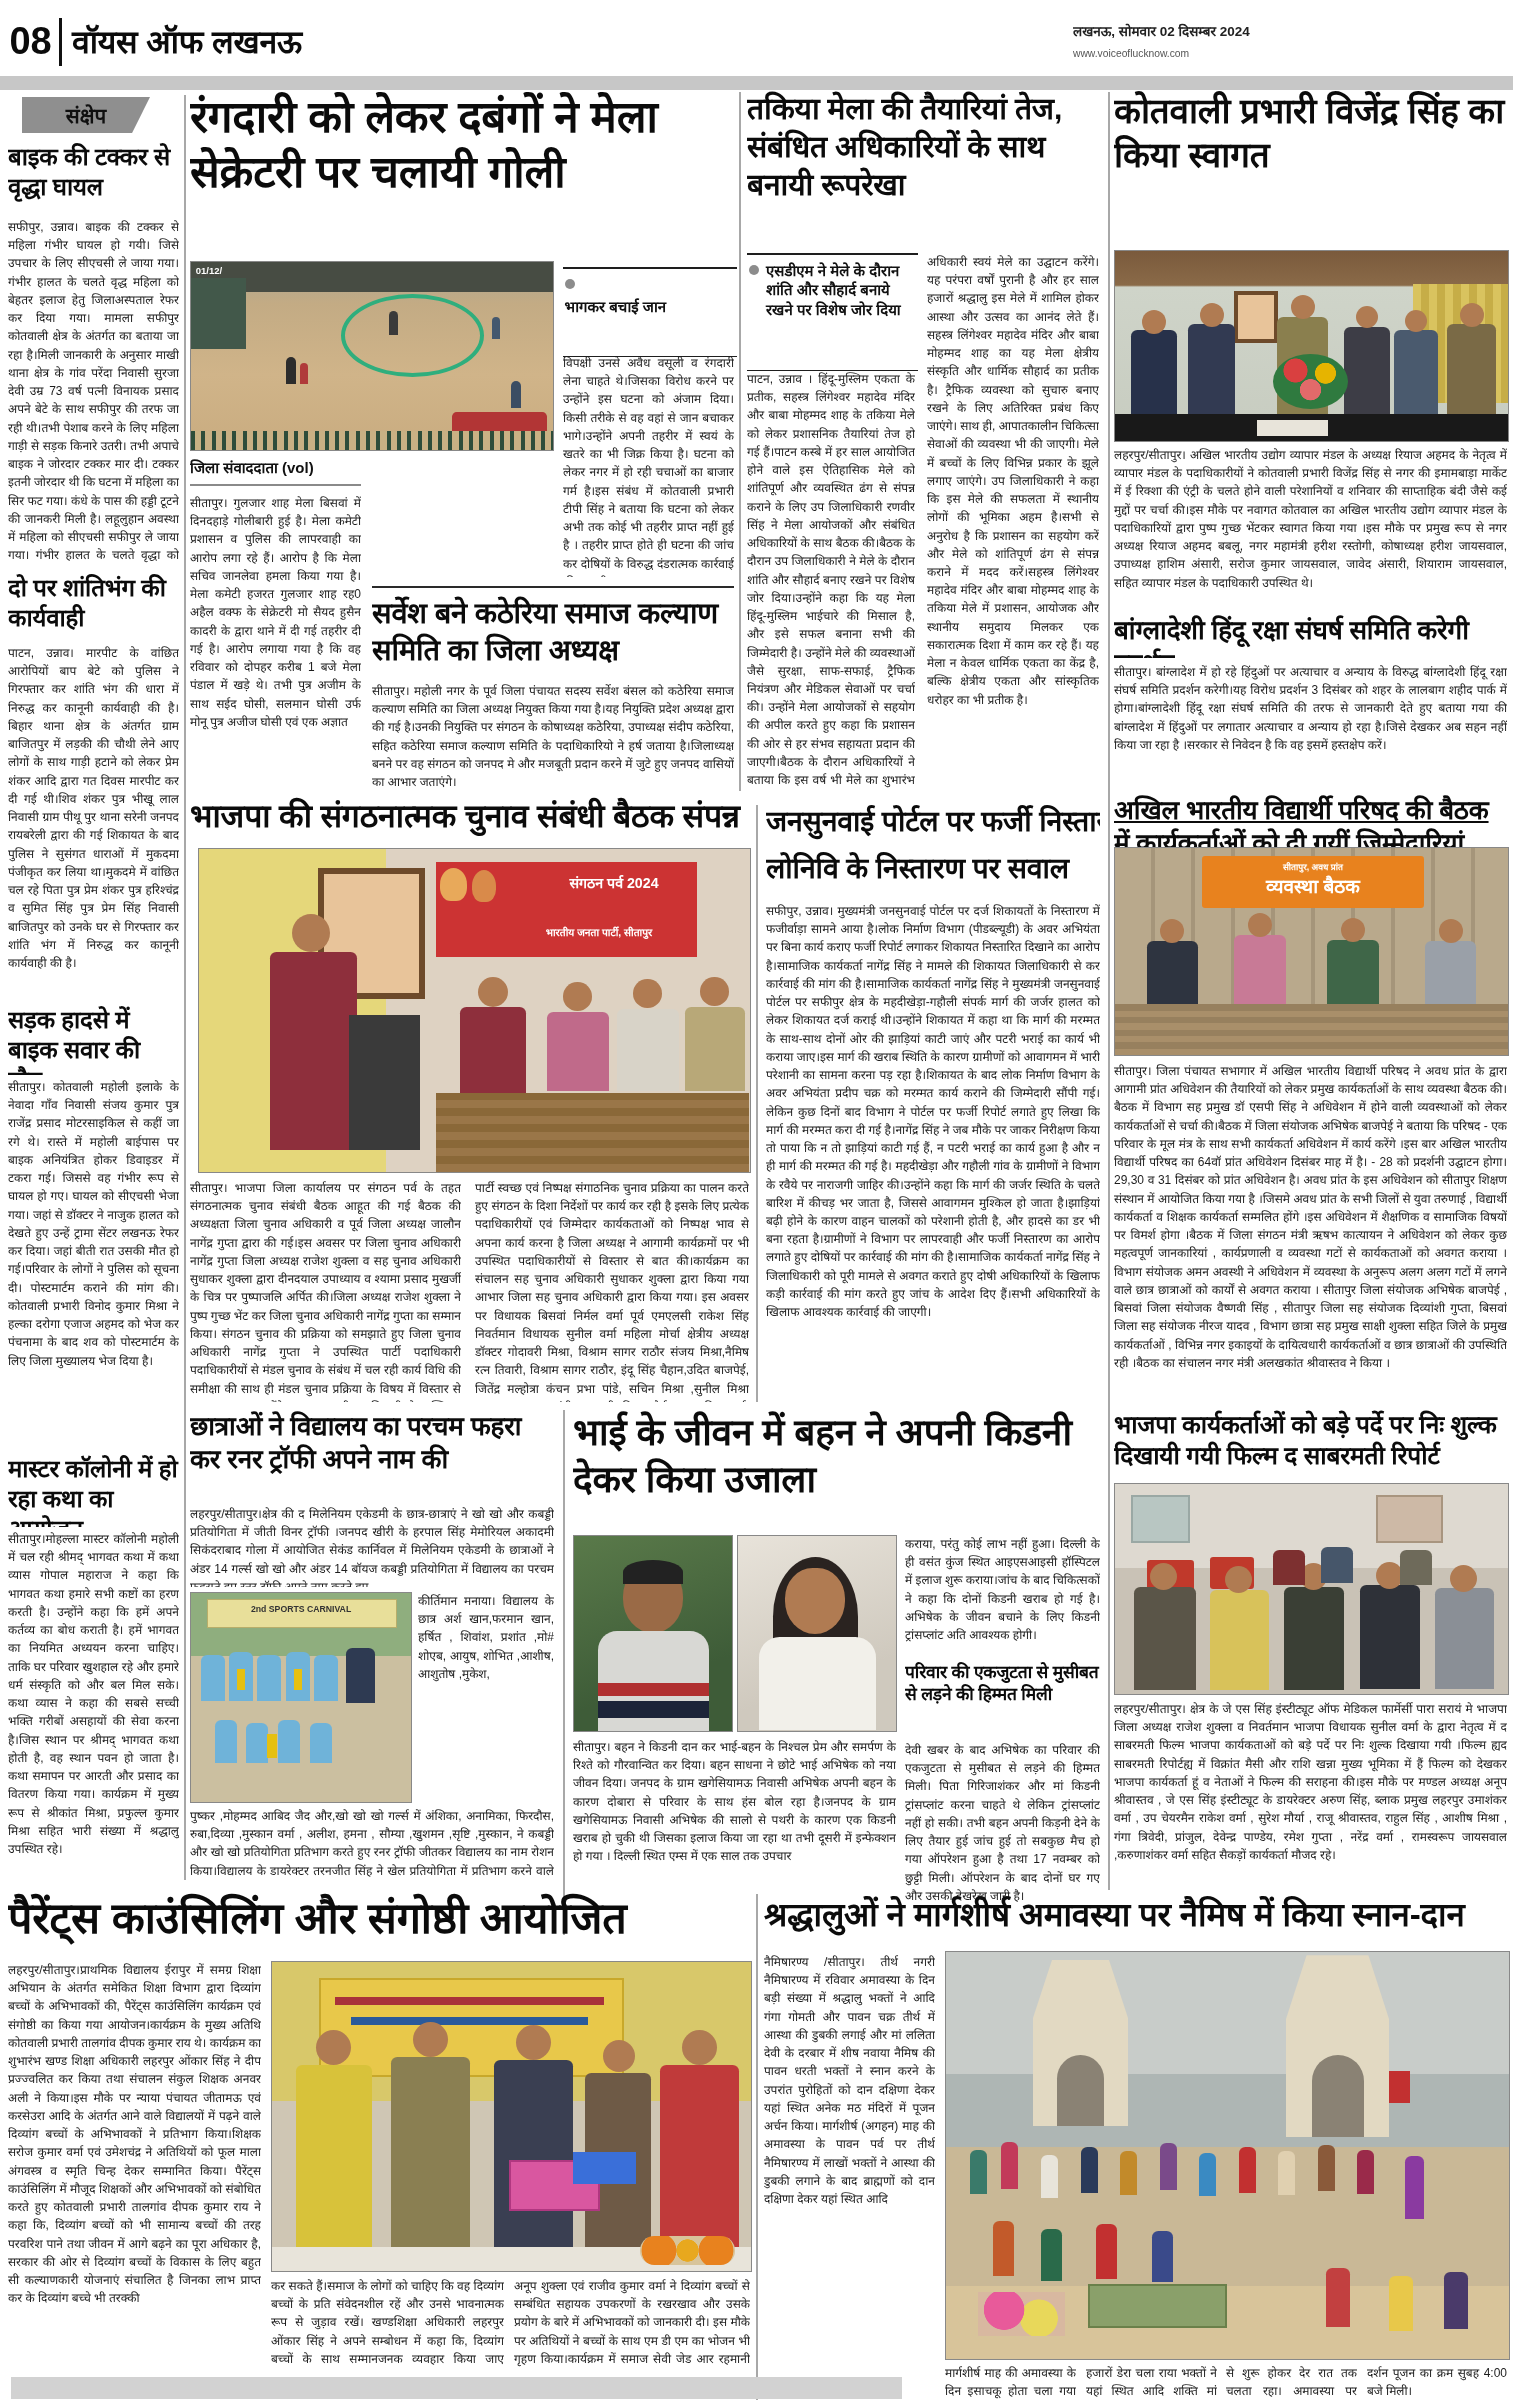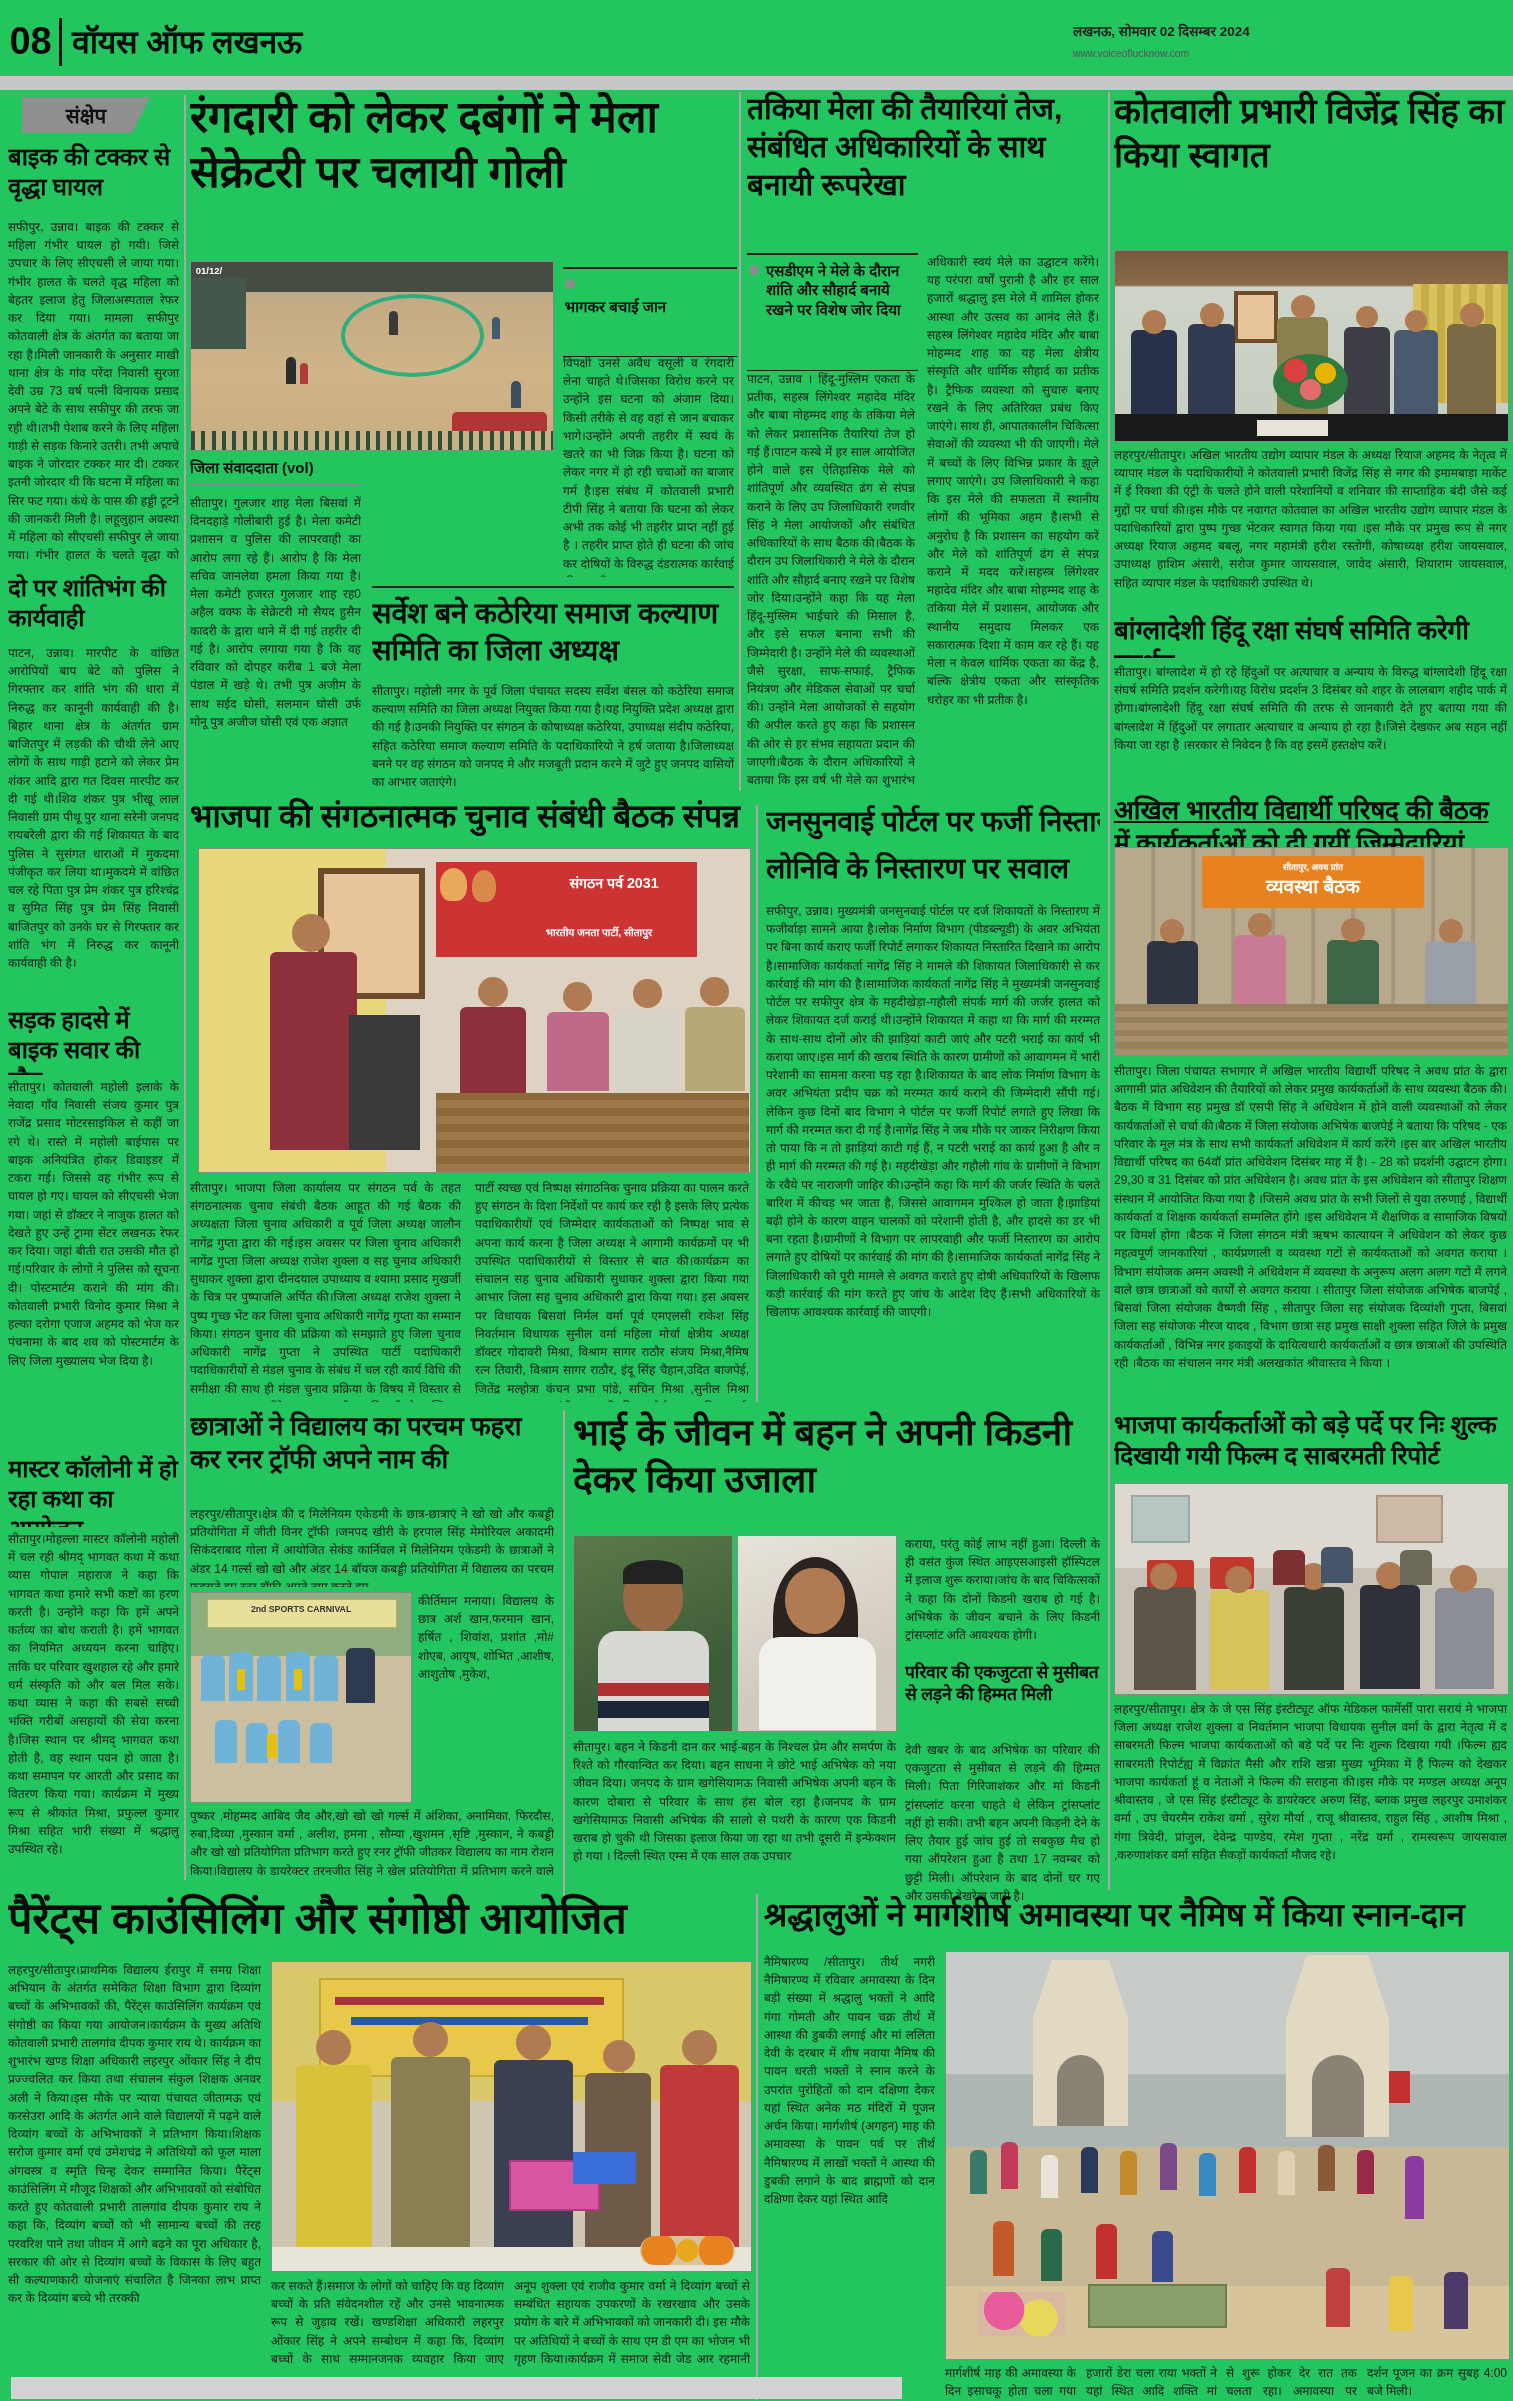--- a/index.html
+++ b/index.html
@@ -1,16 +1,16 @@
 <!DOCTYPE html>
 <html style="font-size:12.7px"><head>
 <meta charset="utf-8">
 <style>
   html,body{margin:0;padding:0;background:#e9e7e2;}
-  .page{position:relative;width:1514px;height:2401px;background:#22c55e;margin:0 auto;
+  .page{position:relative;width:1514px;height:2401px;background:#ffffff;margin:0 auto;
         font-family:"Liberation Sans","DejaVu Sans",sans-serif;color:#151515;overflow:hidden;}
   .blk{position:absolute;overflow:hidden;}
   .hl{font-weight:bold;color:#0b0b0b;line-height:1.26;letter-spacing:-0.2px;}
   .bd{font-size:12px;line-height:1.52;text-align:justify;color:#1d1d1d;}
   .byline{font-weight:bold;font-size:15px;color:#111;}
   .vrule{position:absolute;width:1.6px;background:#a8a8a8;}
   .hrule{position:absolute;background:#2a2a2a;}
   .graybar{position:absolute;background:#c7c7c7;}
   .bullet{position:absolute;border-top:2.4px solid #1e1e1e;border-bottom:1.6px solid #1e1e1e;
           padding:5.5px 1.6px;font-weight:bold;font-size:15px;line-height:1.3;color:#111;
@@ -158,21 +158,21 @@
     <span class="fig" style="left:158px;top:66px;width:32px;height:35px;background:#7d3030;"></span>
     <span class="fig" style="left:206px;top:63px;width:32px;height:36px;background:#46566a;"></span>
     <span class="fig" style="left:285px;top:66px;width:32px;height:35px;background:#6e6a5a;"></span>
   </div>
   <div class="blk bd" style="left:1114px;top:1700px;width:393px;height:190px;">लहरपुर/सीतापुर। क्षेत्र के जे एस सिंह इंस्टीट्यूट ऑफ मेडिकल फार्मेर्सी पारा सरायं मे भाजपा जिला अध्यक्ष राजेश शुक्ला व निवर्तमान भाजपा विधायक सुनील वर्मा के द्वारा नेतृत्व में द साबरमती फिल्म भाजपा कार्यकताओं को बड़े पर्दे पर निः शुल्क दिखाया गयी ।फिल्म ह्यद साबरमती रिपोर्टह्य में विक्रांत मैसी और राशि खन्ना मुख्य भूमिका में हैं फिल्म को देखकर भाजपा कार्यकर्ता हूं व नेताओं ने फिल्म की सराहना की।इस मौके पर मण्डल अध्यक्ष अनूप श्रीवास्तव , जे एस सिंह इंस्टीट्यूट के डायरेक्टर अरुण सिंह, ब्लाक प्रमुख लहरपुर उमाशंकर वर्मा , उप चेयरमैन राकेश वर्मा , सुरेश मौर्या , राजू श्रीवास्तव, राहुल सिंह , आशीष मिश्रा , गंगा त्रिवेदी, प्रांजुल, देवेन्द्र पाण्डेय, रमेश गुप्ता , नरेंद्र वर्मा , रामस्वरूप जायसवाल ,करुणाशंकर वर्मा सहित सैकड़ों कार्यकर्ता मौजद रहे।</div>
 
   <div class="blk hl" style="left:190px;top:796px;width:559px;height:46px;font-size:32px;white-space:nowrap;">भाजपा की संगठनात्मक चुनाव संबंधी बैठक संपन्न</div>
   <div class="photo" style="left:198px;top:848px;width:551px;height:323px;background:linear-gradient(90deg,#e5d77a 0 34%,#ded2c2 34% 100%);">
     <span style="position:absolute;left:119px;top:19px;width:95px;height:119px;background:#e8c49a;border:6.3px solid #6d4a2a;"></span>
     <span style="position:absolute;left:237px;top:12.7px;width:261px;height:95px;background:#cc3333;"></span>
-    <span class="bannertxt" style="left:340px;top:24px;width:150px;font-size:14.2px;">संगठन पर्व 2031</span>
+    <span class="bannertxt" style="left:340px;top:24px;width:150px;font-size:14.2px;">संगठन पर्व 2024</span>
     <span class="bannertxt" style="left:309px;top:76px;width:182px;font-size:10.3px;">भारतीय जनता पार्टी, सीतापुर</span>
     <span style="position:absolute;left:241px;top:19px;width:27px;height:33px;background:#e8a95a;border-radius:50% 50% 40% 40%;"></span>
     <span style="position:absolute;left:273px;top:20.6px;width:24px;height:32px;background:#d98a4a;border-radius:50% 50% 40% 40%;"></span>
     <span class="fig" style="left:71px;top:103px;width:87px;height:198px;background:#8e2f3c;"></span>
     <span class="fhead" style="left:93px;top:65px;width:38px;height:38px;"></span>
     <span style="position:absolute;left:150px;top:166px;width:71px;height:135px;background:#3a3a3a;"></span>
     <span class="fig" style="left:261px;top:158px;width:66px;height:87px;background:#8e2f3c;"></span>
     <span class="fhead" style="left:279px;top:128px;width:30px;height:30px;"></span>
     <span class="fig" style="left:348px;top:163px;width:62px;height:79px;background:#c06a8a;"></span>
     <span class="fhead" style="left:364px;top:133px;width:28.5px;height:28.5px;"></span>

